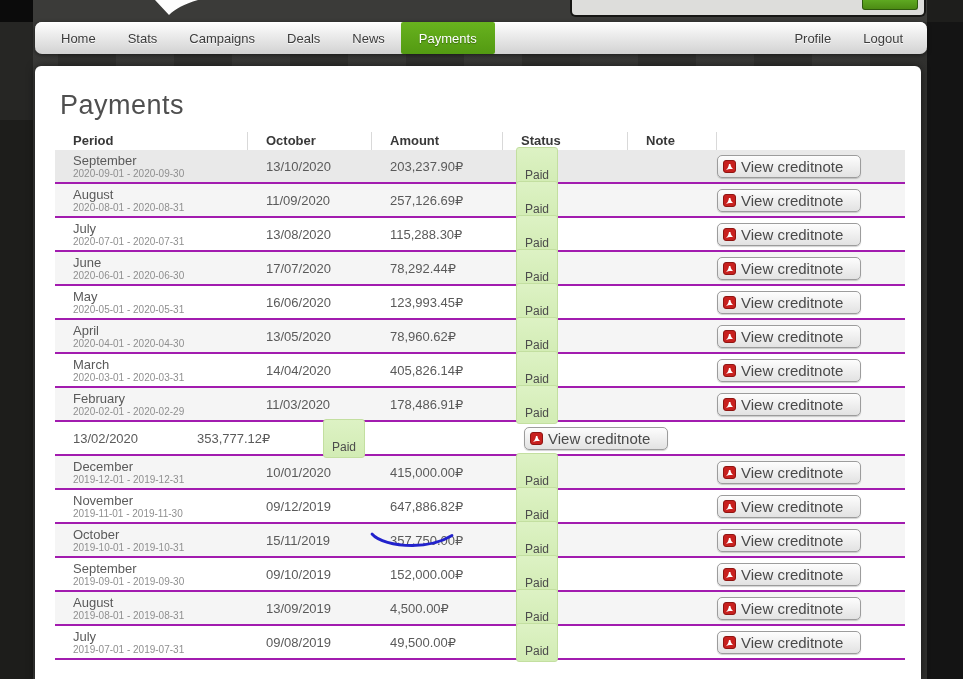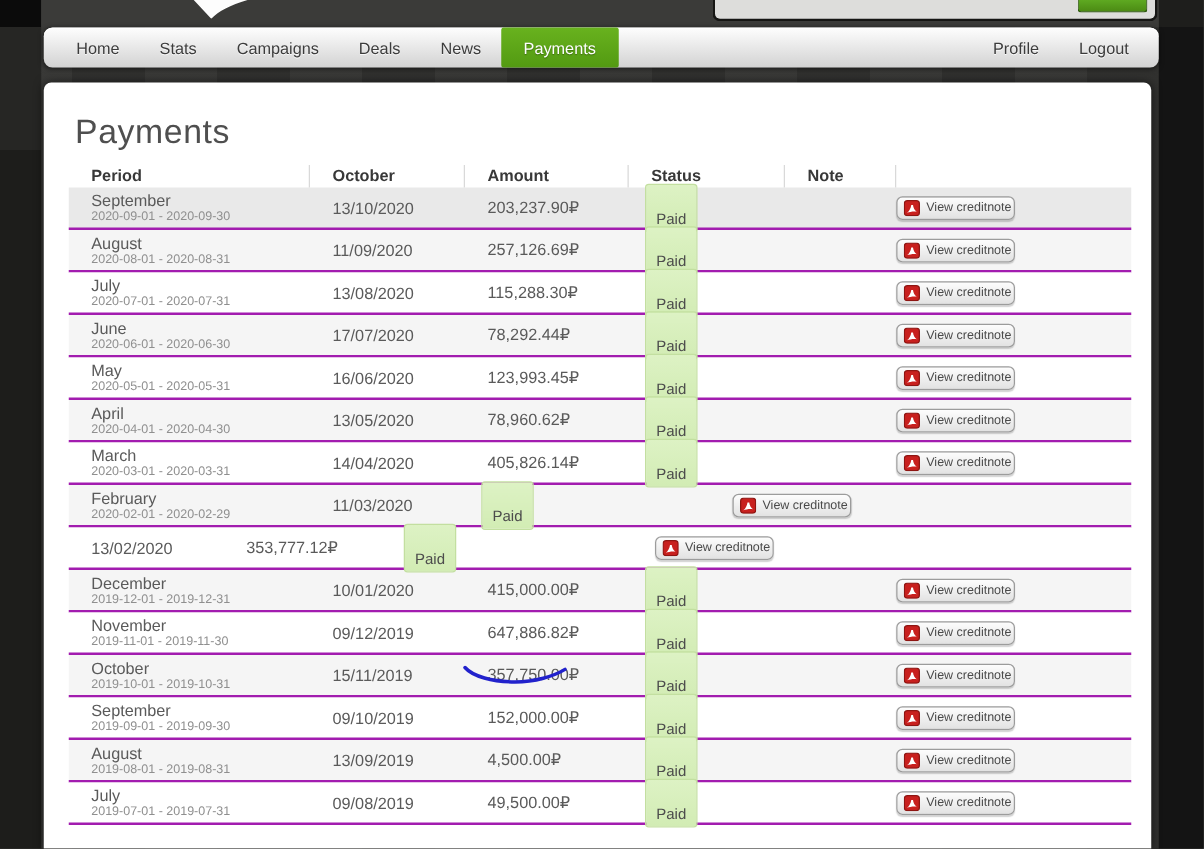--- a/index.html
+++ b/index.html
@@ -63,23 +63,23 @@
     padding-left:18px; }
   .month { font-size:13px; color:#5a5a5a; line-height:14px; }
   .range { font-size:10px; color:#8f8f8f; line-height:11px; }
   .c-created,.c-amount { padding-left:18px; font-size:13px; color:#5a5a5a; }
   .c-status { padding-left:13px; }
   .badge { display:inline-block; background:linear-gradient(#ddf2c4,#d2ecb4);
     border:1px solid #c3dfa0; border-radius:3px; padding:20px 8px 3px;
     font-size:12px; color:#4c4c4c; }
   .c-note { padding-left:18px; font-size:13px; color:#5a5a5a; }
   .vbtn { display:inline-flex; align-items:center; gap:5px; cursor:pointer;
-    border:1px solid #9c9c9c; border-radius:5px; padding:2px 2px 2px 5px;
+    border:1px solid #9c9c9c; border-radius:5px; padding:2px 17px 2px 5px;
     background:linear-gradient(#fdfdfd,#e2e2e2); box-shadow:0 1px 1px rgba(0,0,0,.18);
-    font-family:inherit; font-size:10px; color:#4a4a4a; white-space:nowrap; }
+    font-family:inherit; font-size:15px; color:#4a4a4a; white-space:nowrap; }
   .pdf { flex:0 0 auto; }
 
   
   .ink { position:absolute; left:366px; top:528px; pointer-events:none; }
 </style>
 </head>
 <body>
 
 <div class="stage">
   <div class="bg-stripes"></div>
@@ -268,20 +268,21 @@
                 <span>View creditnote</span>
               </button>
             </div>
           </div>
           <div class="trow alt">
             <div class="c c1 c-period">
               <div class="month">February</div>
               <div class="range">2020-02-01 - 2020-02-29</div>
             </div>
             <div class="c c2 c-created">11/03/2020</div>
+            <div class="c c3 c-amount">178,486.91₽</div>
             <div class="c c4 c-status">
               <span class="badge">Paid</span>
             </div>
             <div class="c c5 c-note"></div>
             <div class="c c6 c-action">
               <button class="vbtn">
                 <svg class="pdf" width="13" height="13" viewBox="0 0 13 13">
                   <rect x="0.5" y="0.5" width="12" height="12" rx="2.5" fill="#c8201e" stroke="#8e1512"></rect>
                   <path d="M2.6,10.2 C4.4,9.1 5.6,6.6 6,4 L7.4,4 C7.6,6.2 8.8,8.3 10.4,9.3 C8.2,8.8 4.6,9.4 2.6,10.2 Z" fill="#fff"></path>
                 </svg>

